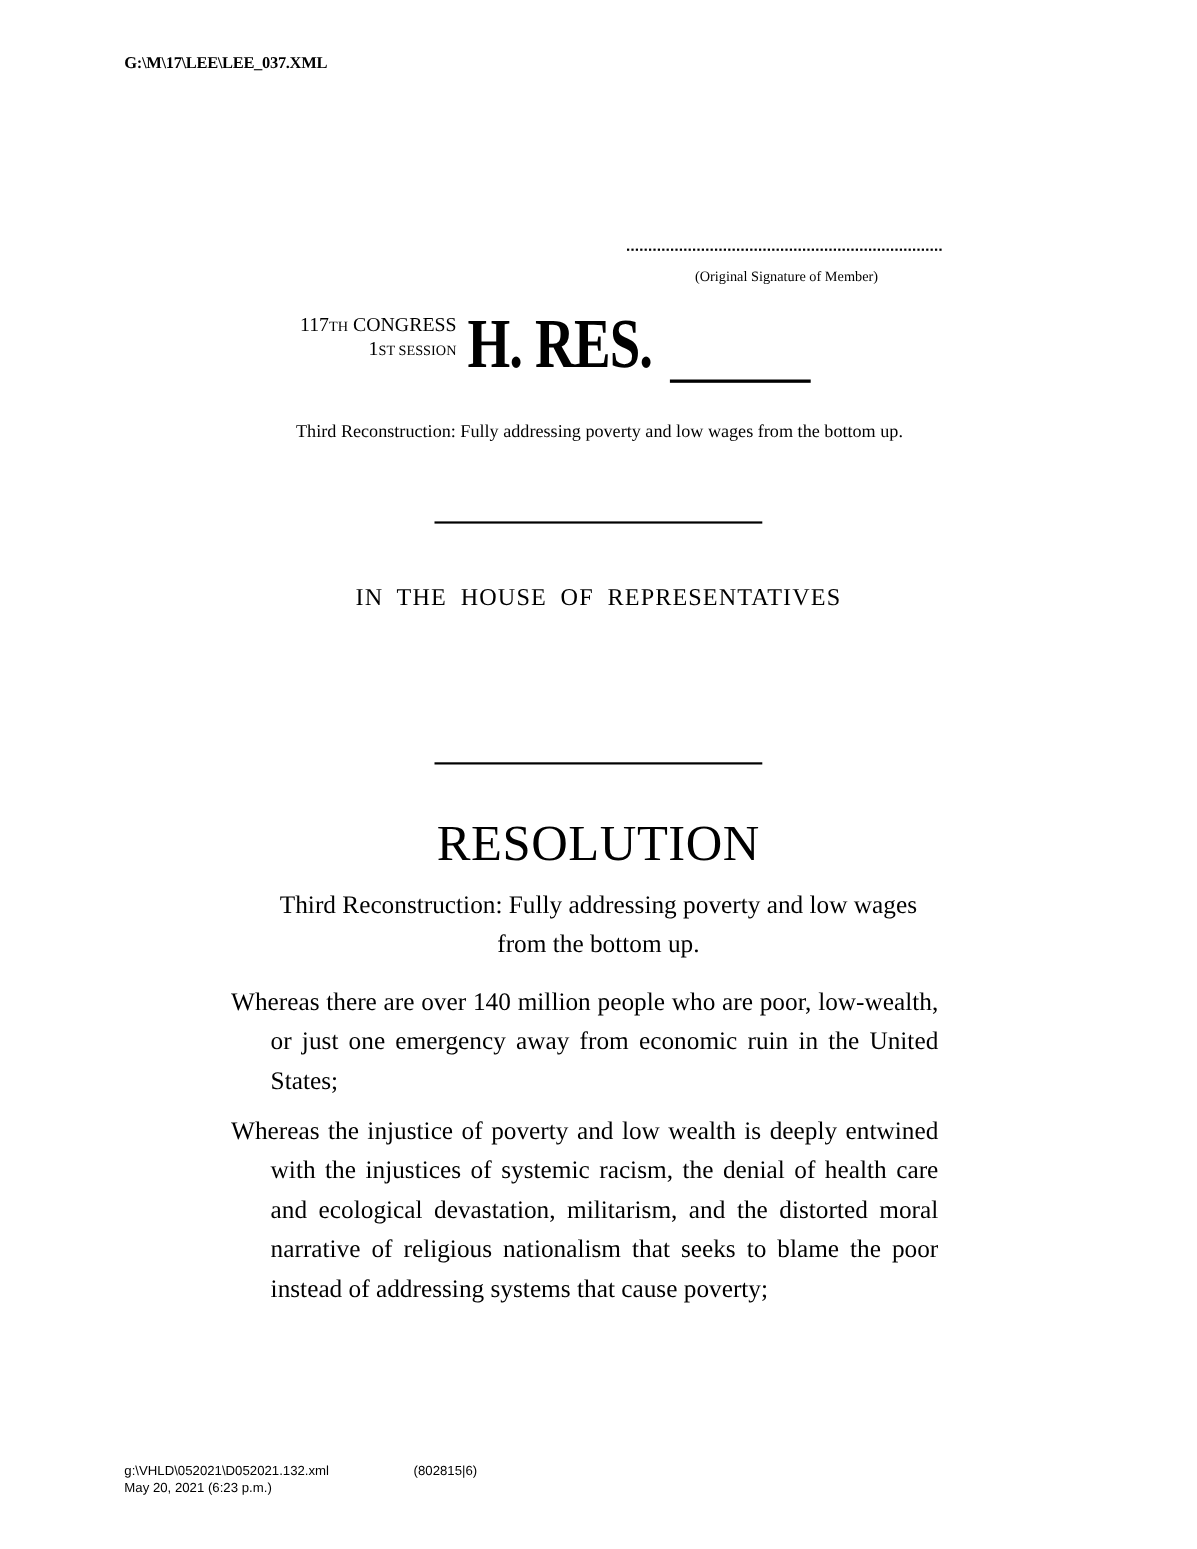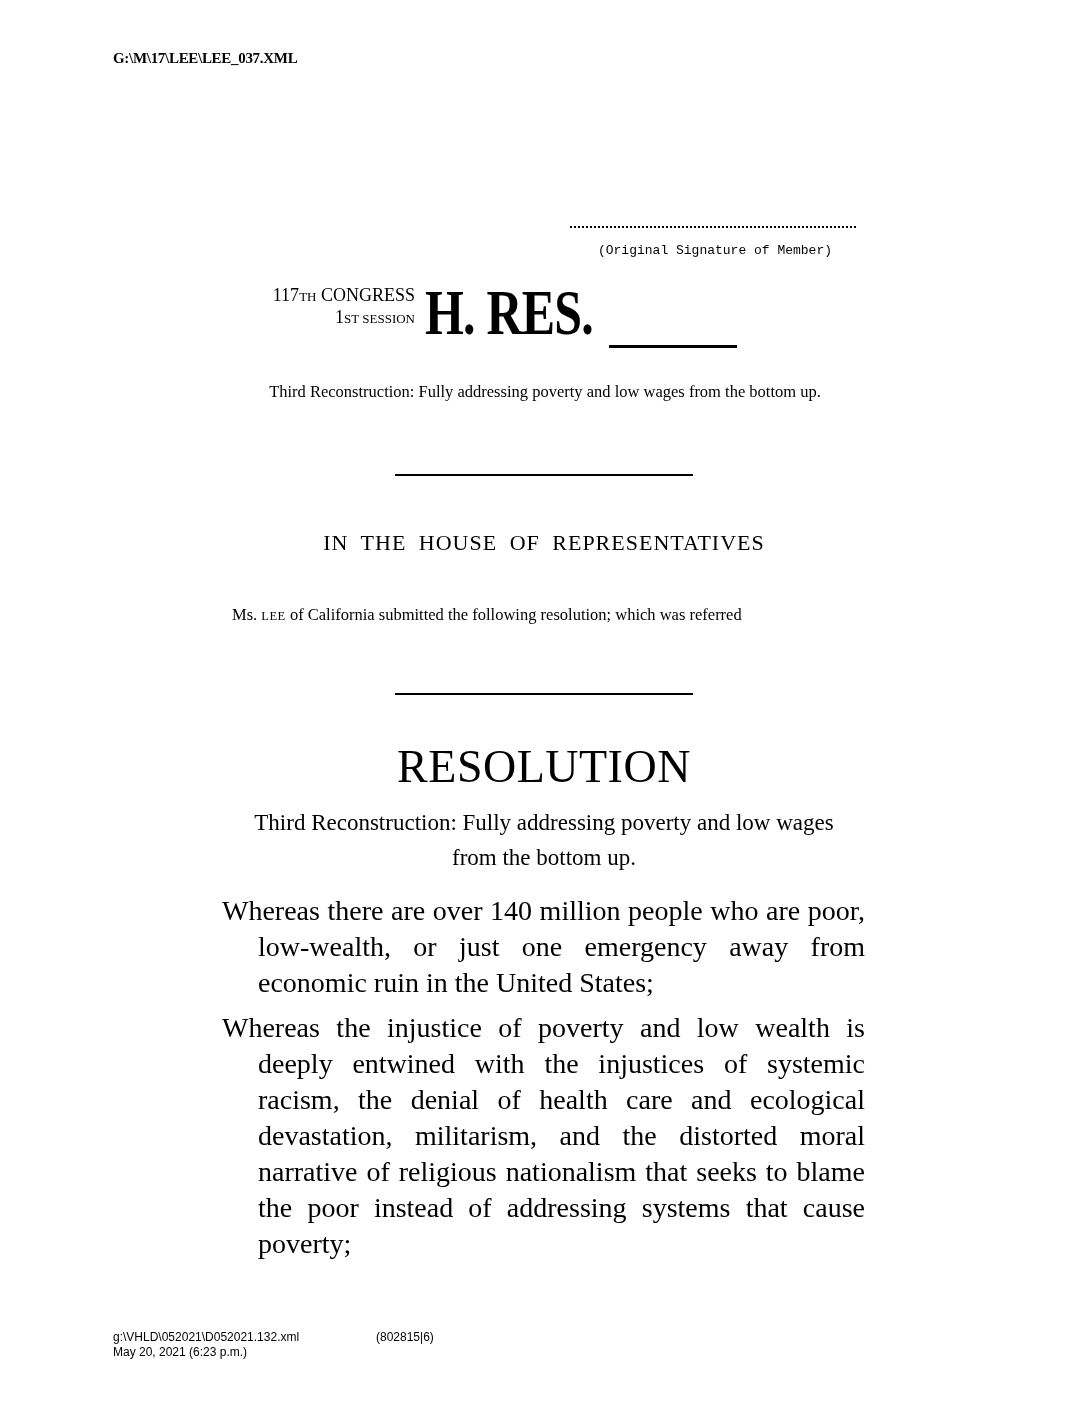--- a/index.html
+++ b/index.html
@@ -1,36 +1,36 @@
 <!DOCTYPE html>
 <html><head>
 <meta charset="utf-8">
 <style>
   html, body { margin: 0; padding: 0; background: #ffffff; }
   body { width: 1088px; height: 1408px; position: relative; overflow: hidden; color: #000; font-family: "DejaVu Serif", "Liberation Serif", serif; }
   .abs { position: absolute; }
   .file-path { left: 113px; top: 50px; font-family: "Liberation Serif", serif; font-size: 15px; font-weight: bold; letter-spacing: -0.3px; }
   .sig-dots { left: 570px; top: 218px; width: 286px; border-bottom: 2px dotted #000; height: 8px; }
-  .sig-label { left: 570px; top: 243px; width: 290px; text-align: center; font-family: Liberation Mono, monospace; font-size: 13px; }
+  .sig-label { left: 570px; top: 243px; width: 290px; text-align: center; font-family: Liberation Serif, serif; font-size: 13px; }
   .congress { left: 215px; top: 285px; width: 200px; text-align: right; font-family: "Liberation Serif", serif; font-size: 18px; line-height: 21px; }
   .congress .sc { font-size: 13px; }
   .hres { left: 425px; top: 280px; font-family: "Liberation Serif", serif; font-weight: bold; font-size: 64px; line-height: 66px; transform: scaleX(0.78); transform-origin: left top; letter-spacing: -1px; }
   .hres-blank { left: 609px; top: 345px; width: 128px; border-bottom: 3px solid #000; }
   .short-title { left: 240px; top: 380px; width: 610px; text-align: center; font-family: "Liberation Serif", serif; font-size: 16.5px; line-height: 24px; }
   .rule { border-bottom: 2px solid #000; left: 395px; width: 298px; }
   .rule1 { top: 474px; }
   .rule2 { top: 693px; }
   .house { left: 220px; top: 530px; width: 648px; text-align: center; font-family: Liberation Serif, serif; font-size: 22px; letter-spacing: 1px; word-spacing: 6px; }
   .intro { left: 232px; top: 603px; width: 640px; font-family: "Liberation Serif", serif; font-size: 16.5px; line-height: 24px; }
   .intro .line2 { padding-left: 78px; }
   .intro .sc2 { font-size: 12.5px; letter-spacing: 0.5px; }
   .committee-blank { display: inline-block; width: 293px; border-bottom: 1px solid #000; vertical-align: baseline; height: 12px; margin-left: 4px; }
   .resolution { left: 220px; top: 740px; width: 648px; text-align: center; font-family: "Liberation Serif", serif; font-weight: normal; font-size: 46px; letter-spacing: 0.5px; }
   .official-title { left: 220px; top: 805px; width: 648px; text-align: center; font-family: "Liberation Serif", serif; font-size: 23px; line-height: 35px; }
-  .whereas { left: 222px; width: 643px; font-family: "Liberation Serif", serif; font-size: 28px; line-height: 36px; text-align: justify; }
+  .whereas { left: 210px; width: 643px; font-family: "Liberation Serif", serif; font-size: 23px; line-height: 36px; text-align: justify; }
   .whereas p { margin: 0; padding-left: 36px; text-indent: -36px; }
   .w1 { top: 893px; }
   .w2 { top: 1010px; }
   .footer { left: 113px; top: 1330px; font-family: "Liberation Sans", sans-serif; font-size: 12px; line-height: 15px; }
   .footer .code { position: absolute; left: 263px; top: 0; white-space: nowrap; }
 </style>
 </head>
 <body>
 
 <div class="abs file-path">G:\M\17\LEE\LEE_037.XML</div>
@@ -46,21 +46,20 @@
 <div class="abs hres">H. RES.</div>
 <div class="abs hres-blank"></div>
 
 <div class="abs short-title">Third Reconstruction: Fully addressing poverty and low wages from the bottom up.</div>
 
 <div class="abs rule rule1"></div>
 
 <div class="abs house">IN THE HOUSE OF REPRESENTATIVES</div>
 
 <div class="abs intro">
-  <div><span>Ms. </span><span class="sc2">LEE</span><span> of California submitted the following resolution; which was referred</span></div>
 </div>
 
 <div class="abs rule rule2"></div>
 
 <div class="abs resolution">RESOLUTION</div>
 
 <div class="abs official-title">
   <span style="display:inline-block;width:590px;">Third Reconstruction: Fully addressing poverty and low wages from the bottom up.</span>
 </div>
 

